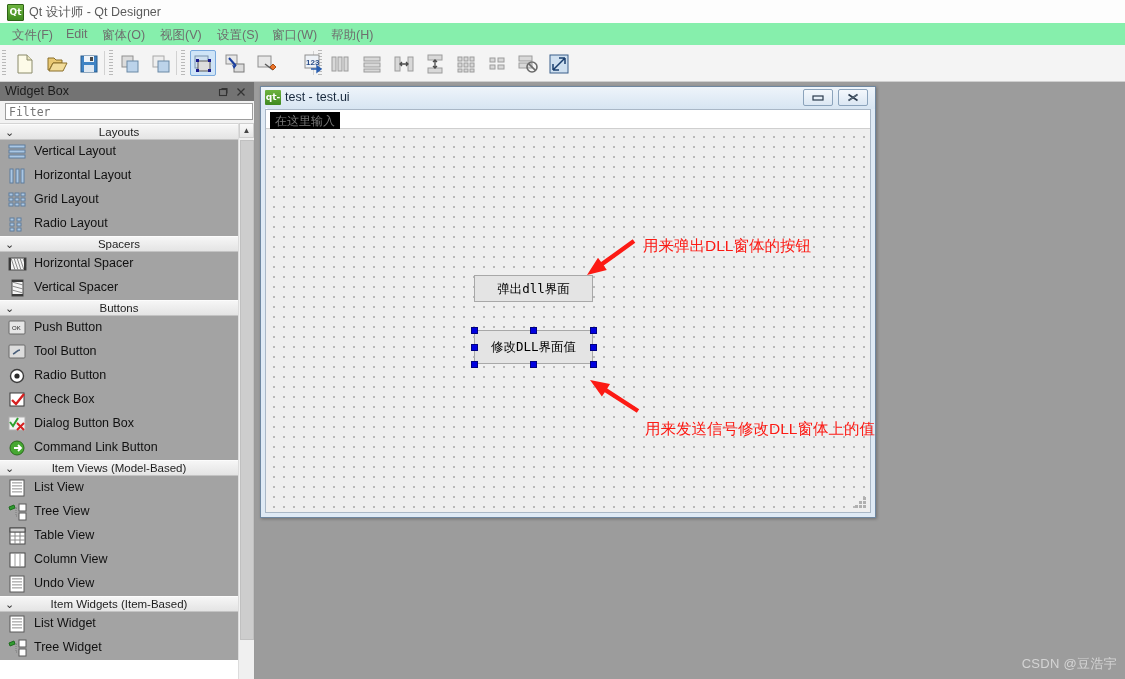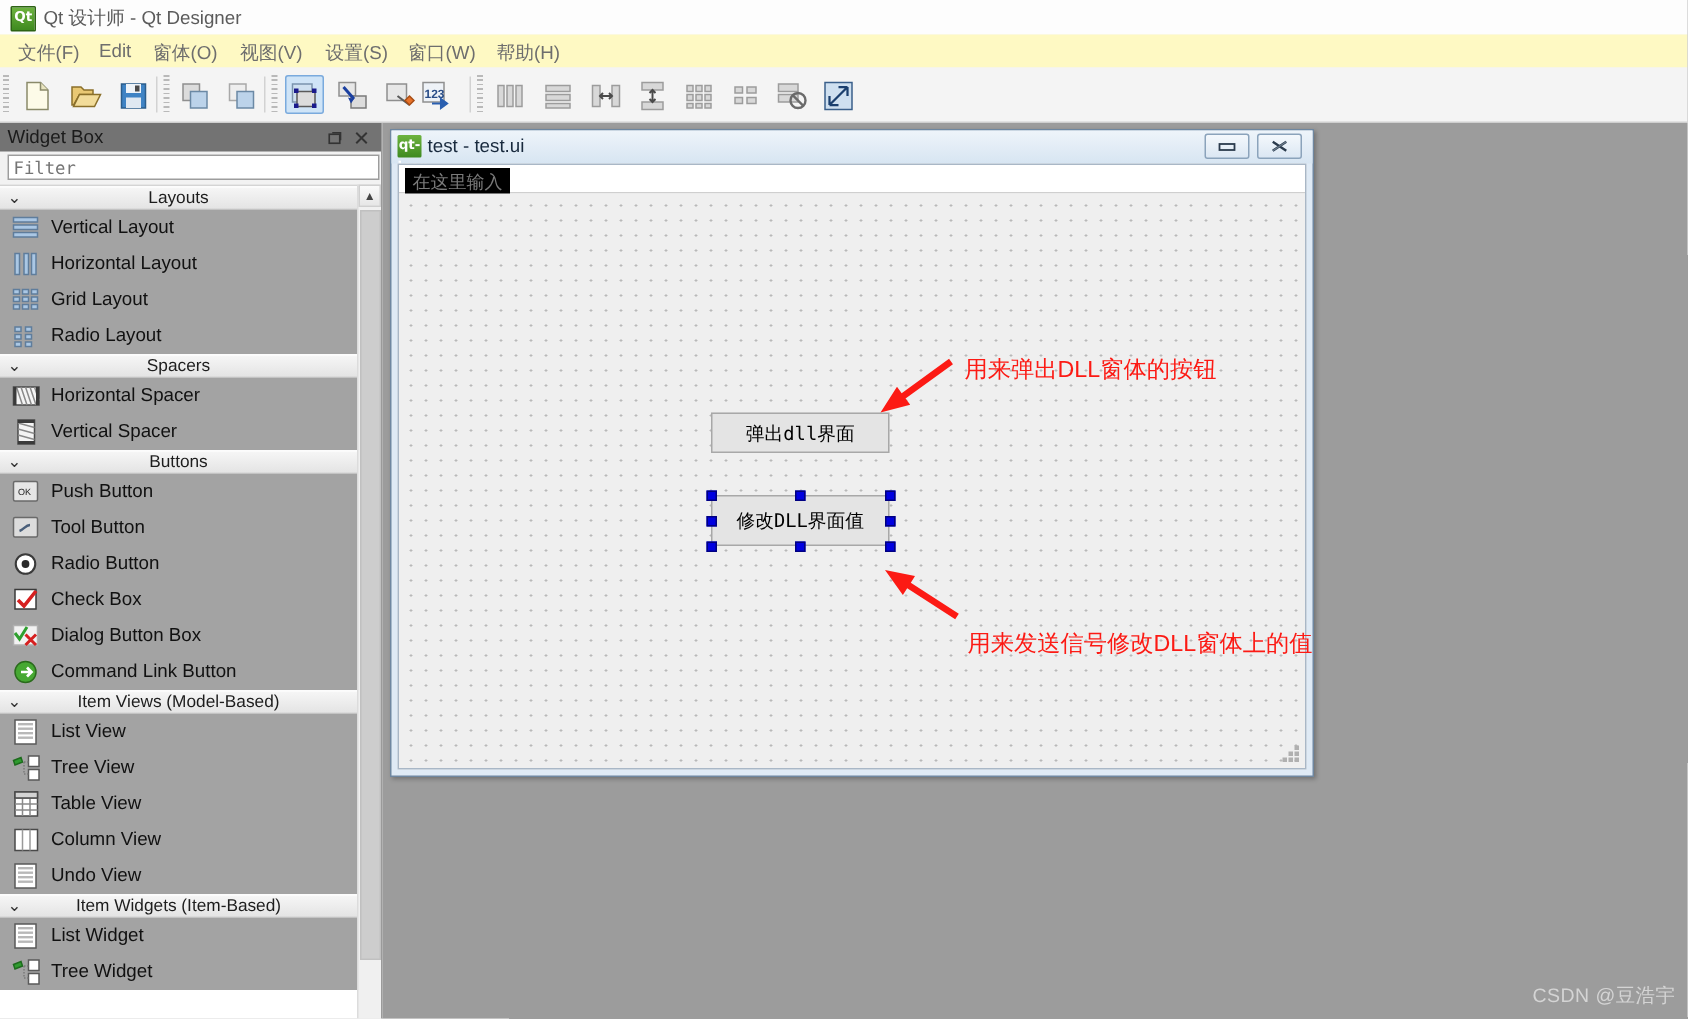--- a/index.html
+++ b/index.html
@@ -14,21 +14,21 @@
   
   #titlebar{position:absolute;left:0;top:0;width:1125px;height:23px;background:#fdfdfd;}
   #titlebar .ticon{position:absolute;left:7px;top:4px;width:15px;height:15px;
      background:linear-gradient(#6db33f,#3f8a20);border:1px solid #2d6314;border-radius:1px;
      color:#fff;font-size:9px;font-weight:bold;line-height:14px;text-align:center;
      font-family:"DejaVu Sans",sans-serif;}
   #titlebar .ttext{position:absolute;left:29px;top:4px;font-size:12.5px;color:#5b5b5b;
      font-family:"Liberation Sans",sans-serif;}
 
   
-  #menubar{position:absolute;left:0;top:23px;width:1125px;height:22px;background:#fef9c3;}
+  #menubar{position:absolute;left:0;top:23px;width:1125px;height:22px;background:#86efac;}
   #menubar .mi{position:absolute;top:3px;font-size:12.5px;color:#6e6e6e;
      padding:1px 4px;white-space:nowrap;}
 
   
   #toolbar{position:absolute;left:0;top:45px;width:1125px;height:36px;background:#f4f4f4;
      border-bottom:1px solid #cfcfcf;}
   .tbgrip{position:absolute;top:5px;width:4px;height:26px;
      background-image:repeating-linear-gradient(to bottom,#b9b9b9 0 1px,transparent 1px 3px);}
   .tbsep{position:absolute;top:6px;width:1px;height:24px;background:#d2d2d2;}
   .tbtn{position:absolute;top:5px;width:26px;height:26px;border:1px solid transparent;
@@ -172,21 +172,21 @@
             <rect x="2" y="2" width="11" height="9" fill="#e7e7e7" stroke="#8f8f8f"></rect>
             <rect x="10" y="11" width="10" height="8" fill="#dcdcdc" stroke="#7a7a7a"></rect>
             <path d="M5 5l7 8" stroke="#1a3fa0" stroke-width="2" fill="none"></path>
             <path d="M12 13l-4-1 2 4z" fill="#1a3fa0"></path>
           </svg></span></div>
       <div class="tbtn" style="left: 254px;"><span><svg width="22" height="22" viewBox="0 0 22 22">
             <rect x="2" y="3" width="13" height="11" fill="#e7e7e7" stroke="#8f8f8f"></rect>
             <path d="M9 11l8 6" stroke="#5a5a5a" stroke-width="1.4"></path>
             <path d="M17 11l3 3-3 3-3-3z" fill="#e8722a" stroke="#a84d14"></path>
           </svg></span></div>
-      <div class="tbtn" style="left: 278px; font-weight: bold;"><span><svg width="22" height="22" viewBox="0 0 22 22">
+      <div class="tbtn" style="left: 301px; font-weight: bold;"><span><svg width="22" height="22" viewBox="0 0 22 22">
             <rect x="2" y="2" width="14" height="13" fill="#eef2f7" stroke="#8f8f8f"></rect>
             <text x="3" y="12" font-size="8" fill="#2a4d87" font-family="sans-serif">123</text>
             <path d="M8 16h8M14 13l4 3-4 3z" fill="#2a5fb0" stroke="#2a5fb0" stroke-width="1.4"></path>
           </svg></span></div>
       <div class="tbtn" style="left: 327px;"><span><svg width="22" height="22" viewBox="0 0 22 22">
             <rect x="3" y="4" width="4" height="14" fill="#d8d8d8" stroke="#9c9c9c"></rect>
             <rect x="9" y="4" width="4" height="14" fill="#d8d8d8" stroke="#9c9c9c"></rect>
             <rect x="15" y="4" width="4" height="14" fill="#d8d8d8" stroke="#9c9c9c"></rect>
           </svg></span></div>
       <div class="tbtn" style="left: 359px;"><span><svg width="22" height="22" viewBox="0 0 22 22">

